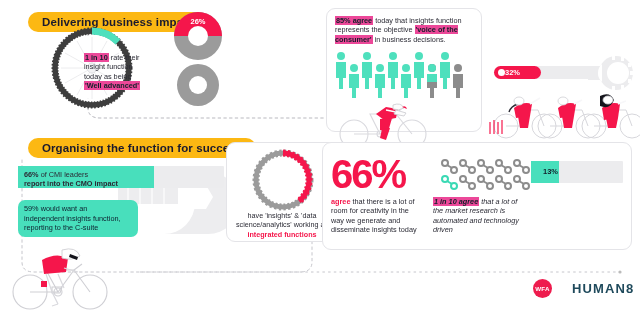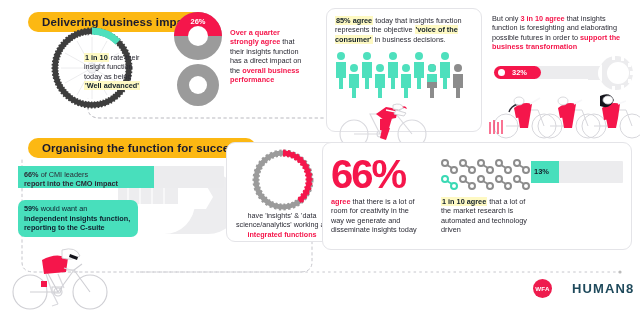--- a/index.html
+++ b/index.html
@@ -10,44 +10,44 @@
 
   
   .pill{background:#fcb813;border-radius:14px;color:#1a1a2e;font-weight:bold;
         font-size:11.5px;letter-spacing:.1px;display:flex;align-items:center;
         padding:0 14px;height:20px;white-space:nowrap;}
 
   
   .body-txt{font-size:7.3px;line-height:9.4px;color:#2b2b35;}
   .body-txt b{font-weight:bold;}
   .pinkb{color:#f5164b;font-weight:bold;}
-  .hl-teal{background:#fef9c3;padding:0 1px;font-weight:bold;color:#12202a;}
+  .hl-teal{background:#ec4899;padding:0 1px;font-weight:bold;color:#12202a;}
 
   
   .card{border:1px solid #e4e4e8;border-radius:9px;background:#fff;}
 
   
   .bubble{background:#48dfbc;color:#0f2230;font-size:7.3px;line-height:9.6px;
           padding:4px 6px;border-radius:2px;}
-  .bubble b{font-weight:bold;text-align:center;}
+  .bubble b{font-weight:normal;text-align:center;}
   .bubble.rounded{border-radius:7px;}
 
   
   .track{background:#ececee;height:100%;width:100%;position:absolute;left:0;top:0;border-radius:1px;}
   .fill{background:#48dfbc;height:100%;position:absolute;left:0;top:0;}
 
   
   .bignum{color:#f5164b;font-size:40px;font-weight:bold;letter-spacing:-2px;line-height:34px;}
 
   
   .slider-track{background:#ececee;border-radius:7px;height:13px;width:100%;position:absolute;left:0;top:0;}
   .slider-fill{background:#f5164b;border-radius:7px;height:13px;position:absolute;left:0;top:0;
                display:flex;align-items:center;}
   .slider-knob{width:7px;height:7px;border-radius:50%;background:#fff;margin-left:4px;}
-  .slider-lbl{color:#fff;font-size:7.5px;font-weight:bold;margin-left:7px;}
+  .slider-lbl{color:#fff;font-size:7.5px;font-weight:bold;}
 
   .logo-circle{width:19px;height:19px;border-radius:50%;background:#ee1b4d;
                display:flex;align-items:center;justify-content:center;
                color:#fff;font-size:6.2px;font-weight:bold;letter-spacing:.2px;}
   .logo-word{color:#1f4a5c;font-size:13px;font-weight:bold;letter-spacing:1.1px;}
 
   .cap{font-size:7.2px;line-height:9.3px;color:#2b2b35;text-align:center;}
   svg{display:block;overflow:visible;}
 </style>
 </head>
@@ -96,23 +96,20 @@
   </div>
 
   <svg class="abs" style="left:172px;top:10px;width:52px;height:100px;">
     <path d="M26 2 A24 24 0 0 1 26 50 L26 54 A21 21 0 0 1 26 96 A21 21 0 0 1 26 54 L26 50 A24 24 0 0 1 26 2 Z" fill="#9b9b9b"></path>
     <path d="M26 2 A24 24 0 0 1 50 26 L2 26 A24 24 0 0 1 26 2 Z" fill="#f5164b"></path>
     <circle cx="26" cy="26" r="10" fill="#ffffff"></circle>
     <circle cx="26" cy="75" r="9" fill="#ffffff"></circle>
     <text x="26" y="14" text-anchor="middle" fill="#ffffff" font-size="7.5" font-weight="bold" font-family="Liberation Sans, sans-serif">26%</text>
   </svg>
 
-  <div class="abs body-txt" style="left:230px;top:28px;width:78px;">
-    <span class="pinkb">Over a quarter strongly agree</span><span> that their insights function has a direct impact on the </span><span class="pinkb">overall business performance</span>
-  </div>
 
   <div class="abs card" style="left:326px;top:8px;width:154px;height:122px;">
     <div class="body-txt" style="padding:7px 8px 0 8px;">
       <span class="hl-teal">85% agree</span><span> today that insights function represents the objective </span><span class="hl-teal">'voice of the consumer'</span><span> in business decisions.</span>
     </div>
 
     <svg style="position:absolute;left:8px;top:42px;width:140px;height:48px;">
       <g fill="#4ee0bd">
         <g transform="translate(0,0)">
             <circle cx="6" cy="5" r="4"></circle>
@@ -183,23 +180,20 @@
     <g fill="none" stroke="#ffffff" stroke-width="1.4">
       <path d="M50 12 L60 14"></path>
     </g>
     <g fill="#fdfdfd" stroke="#cfcfd4" stroke-width="0.9">
       <path d="M57 7 q8 -3 11 3 q-5 3 -11 1 z"></path>
       <path d="M60 12 L70 15 L68 18 L58 16 Z"></path>
     </g>
     <path d="M66 9 q4 -2 5 2" fill="#f5164b"></path>
   </svg>
 
-  <div class="abs body-txt" style="left:492px;top:14px;width:140px;">
-    <span>But only </span><span class="pinkb">3 in 10 agree</span><span> that insights function is foresighting and elaborating possible futures in order to </span><span class="pinkb">support the business transformation</span>
-  </div>
 
   <svg class="abs" style="left:588px;top:55px;width:52px;height:44px;">
     <g fill="#ececee">
       <path d="M0 11 h16 v14 H0 z"></path>
       <path d="M24 0 a18 18 0 1 0 0 36 a18 18 0 0 1 0 -36 z"></path>
       <circle cx="28" cy="18" r="17"></circle>
     </g>
     <circle cx="30" cy="18" r="11" fill="#ffffff"></circle>
     <path d="M14 9 a12 12 0 0 0 0 18 z" fill="#ffffff"></path>
     <g fill="#ffffff">
@@ -367,28 +361,28 @@
           </g>
       </g>
       <g fill="none" stroke="#3ad9b4" stroke-width="2">
         <g transform="translate(8,18)">
             <circle cx="4" cy="4" r="3"></circle>
             <circle cx="13" cy="11" r="3"></circle>
             <path d="M6 6 L11 9"></path>
           </g>
       </g>
     </svg>
-    <div class="abs body-txt" style="left:118px;top:54px;width:92px;">
+    <div class="abs body-txt" style="left:110px;top:54px;width:92px;font-style:italic;">
       <span class="hl-teal">1 in 10 agree</span><span> that a lot of the market research is automated and technology driven</span>
     </div>
 
     <div class="abs" style="left:208px;top:18px;width:92px;height:22px;">
       <div class="track"></div>
       <div class="fill" id="fill13" style="width: 30%;"></div>
-      <div class="abs" style="left:3px;top:6px;font-size:7.5px;font-weight:bold;color:#12202a;">13%</div>
+      <div class="abs" style="left:12px;top:6px;font-size:7.5px;font-weight:bold;color:#12202a;">13%</div>
     </div>
   </div>
 
   <svg class="abs" style="left:8px;top:248px;width:108px;height:64px;">
     <g fill="none" stroke="#cfcfd4" stroke-width="1.1">
       <circle cx="22" cy="44" r="17"></circle>
         <circle cx="82" cy="44" r="17"></circle>
       <path d="M22 44 L50 44 L38 22 L66 22 L82 44"></path>
         <path d="M50 44 L66 22"></path>
       <path d="M66 22 L74 16"></path>

